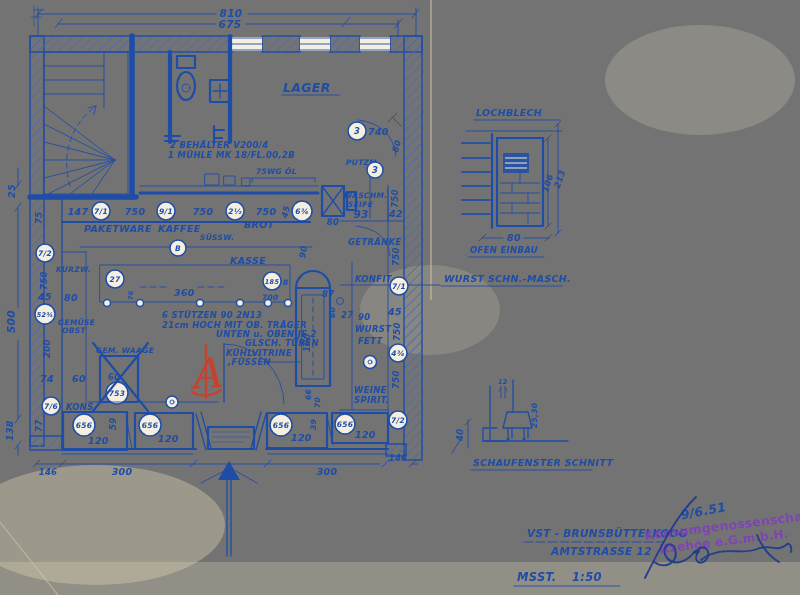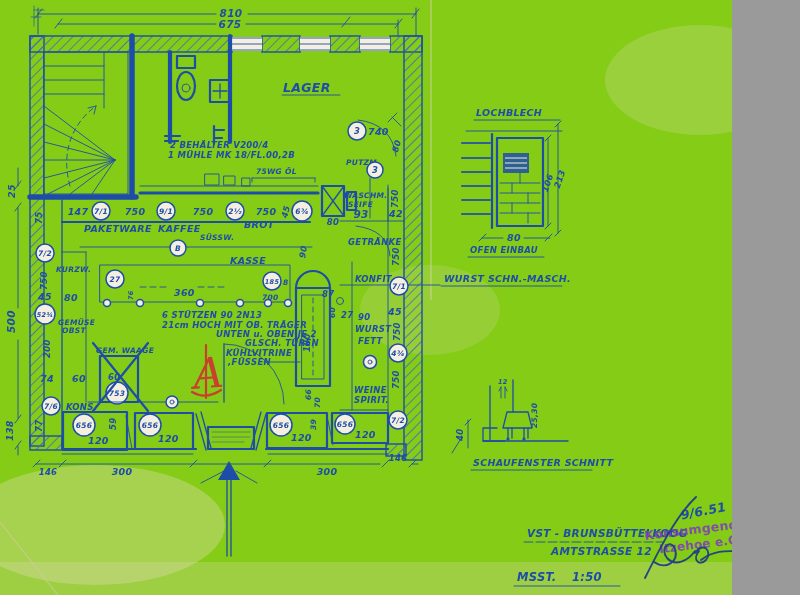--- a/index.html
+++ b/index.html
@@ -1,16 +1,16 @@
 <!DOCTYPE html>
 <html><head>
 <meta charset="utf-8">
 <style>
   html,body{margin:0;padding:0;background:#9a9a9a;}
-  .page{position:relative;width:732px;height:595px;background:#84cc16;overflow:hidden;}
+  .page{position:relative;width:800px;height:595px;background:#737373;overflow:hidden;}
   svg{position:absolute;left:0;top:0;}
   svg text{font-family:"DejaVu Sans",sans-serif;font-style:italic;font-weight:bold;fill:#1e4da8;letter-spacing:.3px;}
   .s6{font-size:6.5px}.s7{font-size:7.5px}.s8{font-size:8.5px}.s9{font-size:9.5px}
   .s10{font-size:10.5px}.s11{font-size:11.5px}.s12{font-size:12.5px}
   .ctr{text-anchor:middle}
   .ln{stroke:#1e4da8;fill:none;stroke-width:1.3;stroke-linecap:round;stroke-linejoin:round}
   .thin{stroke-width:.9}.w2{stroke-width:2.2}.w3{stroke-width:3.2}.w4{stroke-width:4.2}.w5{stroke-width:5.5}
   .dash{stroke-dasharray:5 4}
   .wall{fill:url(#hatch);stroke:#1e4da8;stroke-width:1.4}
   .winwhite{fill:#f4efe0;stroke:none}

